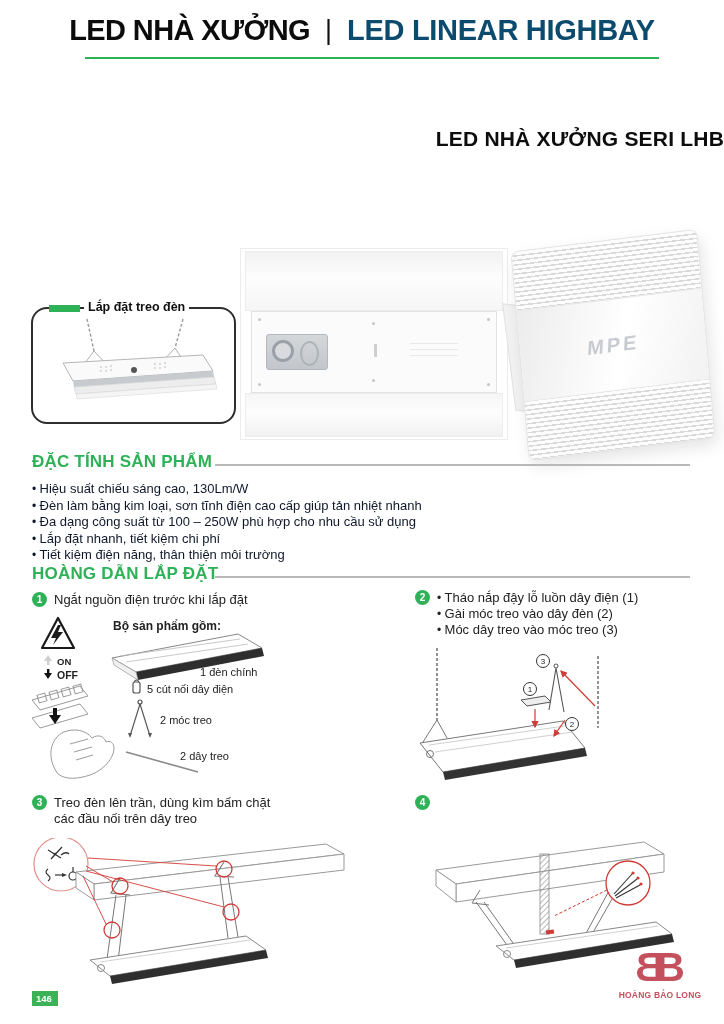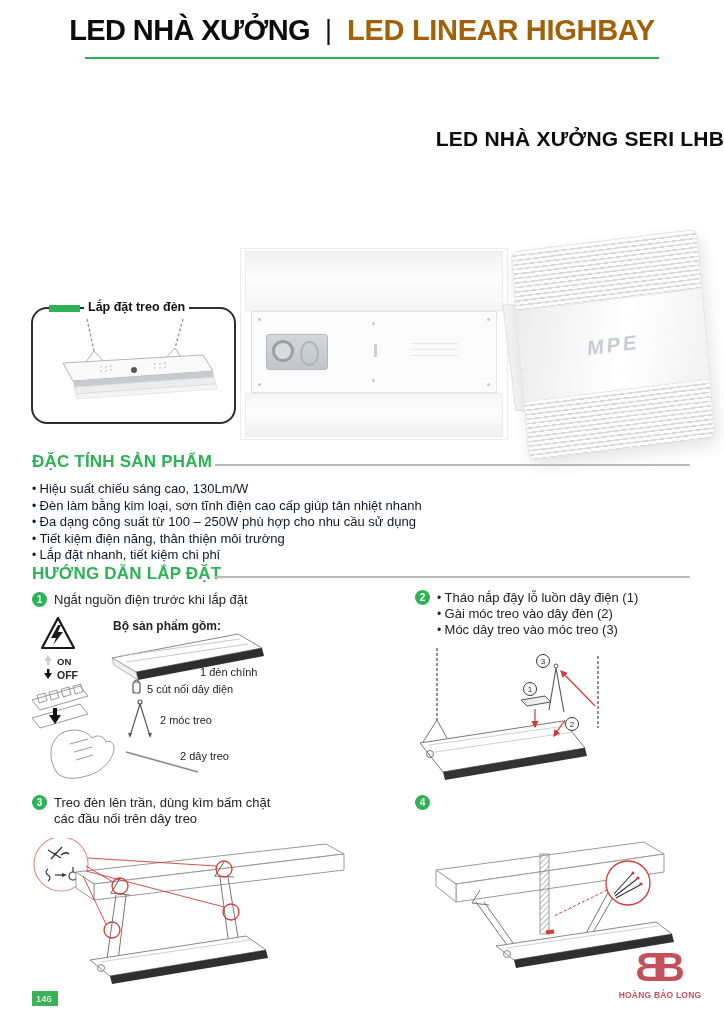--- a/index.html
+++ b/index.html
@@ -4,21 +4,21 @@
 <style>
   html,body { margin:0; padding:0; background:#ffffff; }
   #page { position:relative; width:724px; height:1024px; background:#fff;
           font-family:"Liberation Sans", sans-serif; color:#222; overflow:hidden; }
 
   
   .header-title { position:absolute; top:14px; left:0; right:0; text-align:center;
                   white-space:nowrap; font-size:29px; }
   .ht-black { font-weight:800; color:#0c0c0c; letter-spacing:-0.6px; }
   .ht-sep   { font-weight:400; color:#111; margin:0 7px; font-size:27px; vertical-align:1px; }
-  .ht-green { font-weight:600; color:#a16207; letter-spacing:-0.3px; }
+  .ht-green { font-weight:600; color:#0c4a6e; letter-spacing:-0.3px; }
   .header-rule { position:absolute; top:57px; left:85px; width:574px; height:2px; background:#2EB157; }
 
   .page-title { position:absolute; top:127px; left:0; right:0; text-align:right;
                 font-size:21px; font-weight:800; color:#0d0d0d; letter-spacing:0.2px; }
 
   
   .callout { position:absolute; left:31px; top:307px; width:201px; height:113px;
              border:2px solid #2e2e2e; border-radius:16px; background:#fff; }
   .callout-bar { position:absolute; left:16px; top:-4px; width:31px; height:7px; background:#2EB157; }
   .callout-label { position:absolute; left:51px; top:-9px; background:#fff; padding:0 4px;
@@ -75,21 +75,21 @@
               margin-right:7px; margin-top:0px; }
   .step-text { line-height:15.5px; }
   .step-bullets { margin:0; padding:0; list-style:none; line-height:16.2px; }
   .step-bullets li::before { content:"• "; font-size:12px; }
 
   .diagram { position:absolute; }
   svg text { font-family:"Liberation Sans", sans-serif; fill:#222; }
 
   
   .page-num { position:absolute; left:32px; top:991px; height:15px; background:#3CB257;
-              color:#fff; font-size:9.5px; font-weight:400; line-height:15px; padding:0 6px 0 4px; }
+              color:#fff; font-size:9.5px; font-weight:700; line-height:15px; padding:0 6px 0 4px; }
   .logo { position:absolute; right:10px; top:944px; width:108px; text-align:center; color:#C4505E; }
   .logo-mark { font-size:40px; font-weight:700; line-height:46px; }
   .logo-mark .flip { display:inline-block; transform:scaleX(-1); margin-right:-8px; }
   .logo-name { font-size:8.5px; font-weight:700; letter-spacing:0.2px; margin-top:0px; white-space:nowrap; }
 </style>
 </head>
 <body>
 
 <div id="page">
 
@@ -167,25 +167,25 @@
       <div class="fx-bottom"></div>
     </div>
   </div>
 
   <div class="sec-heading" style="top:452px;">ĐẶC TÍNH SẢN PHẨM</div>
   <div class="rule" style="top:464px;"></div>
   <ul class="features-list">
     <li>Hiệu suất chiếu sáng cao, 130Lm/W</li>
     <li>Đèn làm bằng kim loại, sơn tĩnh điện cao cấp giúp tản nhiệt nhanh</li>
     <li>Đa dạng công suất từ 100 – 250W phù hợp cho nhu cầu sử dụng</li>
+    <li>Lắp đặt nhanh, tiết kiệm chi phí</li>
     <li>Tiết kiệm điện năng, thân thiện môi trường</li>
-    <li>Lắp đặt nhanh, tiết kiệm chi phí</li>
   </ul>
 
-  <div class="sec-heading" style="top:564px;">HƯỚNG DẪN LẮP ĐẶT</div>
+  <div class="sec-heading" style="top:564px;">HOÀNG DẪN LẮP ĐẶT</div>
   <div class="rule" style="top:576px;"></div>
 
   <div class="step-head" style="left:32px; top:592px; width:330px;">
     <span class="step-num">1</span>
     <span class="step-text">Ngắt nguồn điện trước khi lắp đặt</span>
   </div>
 
   <div class="step-head" style="left:415px; top:590px; width:300px;">
     <span class="step-num">2</span>
     <ul class="step-bullets">

